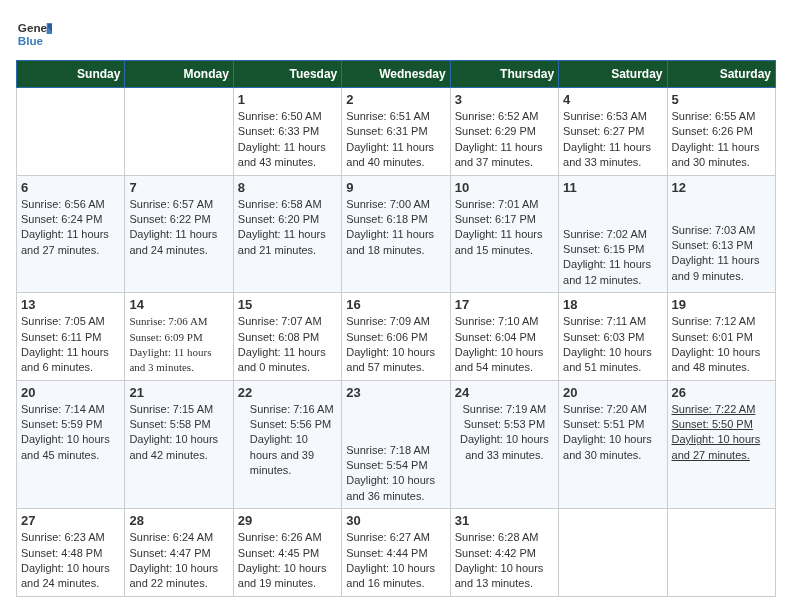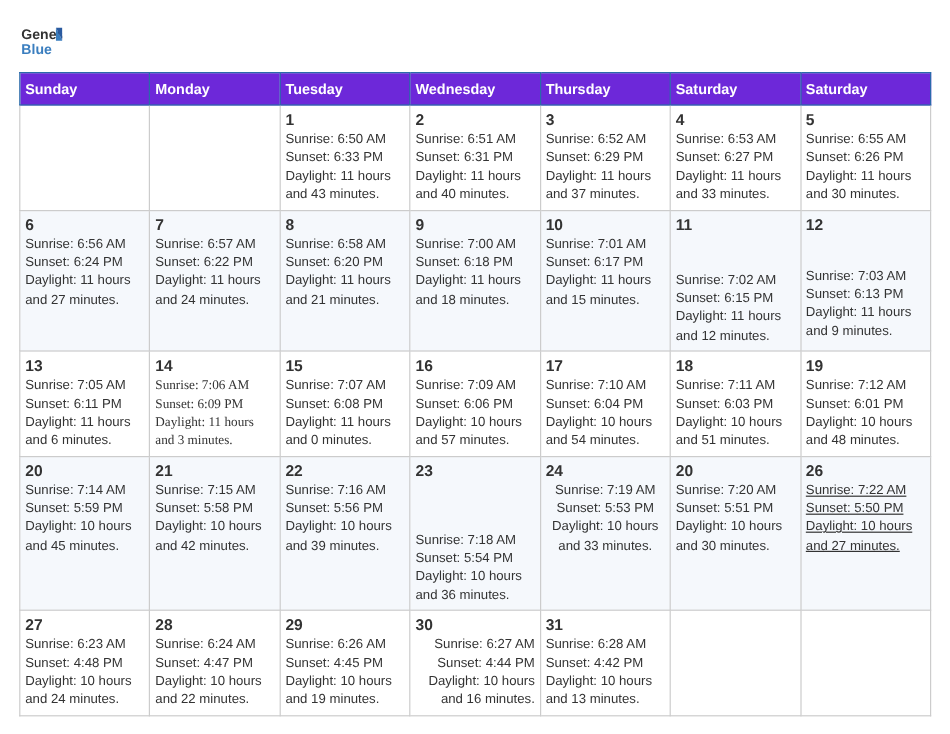--- a/index.html
+++ b/index.html
@@ -37,24 +37,24 @@
       font-size: 16px;
       color: #555;
       font-weight: normal;
     }
     .calendar {
       width: 100%;
       border-collapse: collapse;
       font-size: 11px;
     }
     .calendar th {
-      background: #6d28d9;
+      background: #14532d;
       color: #fff;
       padding: 6px 4px;
-      text-align: left;
+      text-align: right;
       font-size: 12px;
       font-weight: bold;
       border: 1px solid #2a6aaa;
     }
     .calendar td {
       border: 1px solid #ccc;
       vertical-align: top;
       padding: 4px;
       width: 108px;
       min-height: 80px;
@@ -243,21 +243,21 @@
 Daylight: 10 hours and 45 minutes.</div>
         </td>
         <td>
           <span class="day-number">21</span>
           <div class="day-info" style="white-space: pre-line;">Sunrise: 7:15 AM
 Sunset: 5:58 PM
 Daylight: 10 hours and 42 minutes.</div>
         </td>
         <td>
           <span class="day-number">22</span>
-          <div class="day-info" style="white-space: pre-line;">Sunrise: 7:16 AM
+          <div class="day-info" style="white-space: pre-line; margin-left: 12px;">Sunrise: 7:16 AM
 Sunset: 5:56 PM
 Daylight: 10 hours and 39 minutes.</div>
         </td>
         <td>
           <span class="day-number">23</span>
           <div class="day-info" style="white-space: pre-line; margin-top: 43px;">Sunrise: 7:18 AM
 Sunset: 5:54 PM
 Daylight: 10 hours and 36 minutes.</div>
         </td>
         <td>
@@ -293,21 +293,21 @@
 Daylight: 10 hours and 22 minutes.</div>
         </td>
         <td>
           <span class="day-number">29</span>
           <div class="day-info" style="white-space: pre-line;">Sunrise: 6:26 AM
 Sunset: 4:45 PM
 Daylight: 10 hours and 19 minutes.</div>
         </td>
         <td>
           <span class="day-number">30</span>
-          <div class="day-info" style="white-space: pre-line; text-align: right;">Sunrise: 6:27 AM
+          <div class="day-info" style="white-space: pre-line;">Sunrise: 6:27 AM
 Sunset: 4:44 PM
 Daylight: 10 hours and 16 minutes.</div>
         </td>
         <td>
           <span class="day-number">31</span>
           <div class="day-info" style="white-space: pre-line;">Sunrise: 6:28 AM
 Sunset: 4:42 PM
 Daylight: 10 hours and 13 minutes.</div>
         </td>
         <td class="empty"></td>

